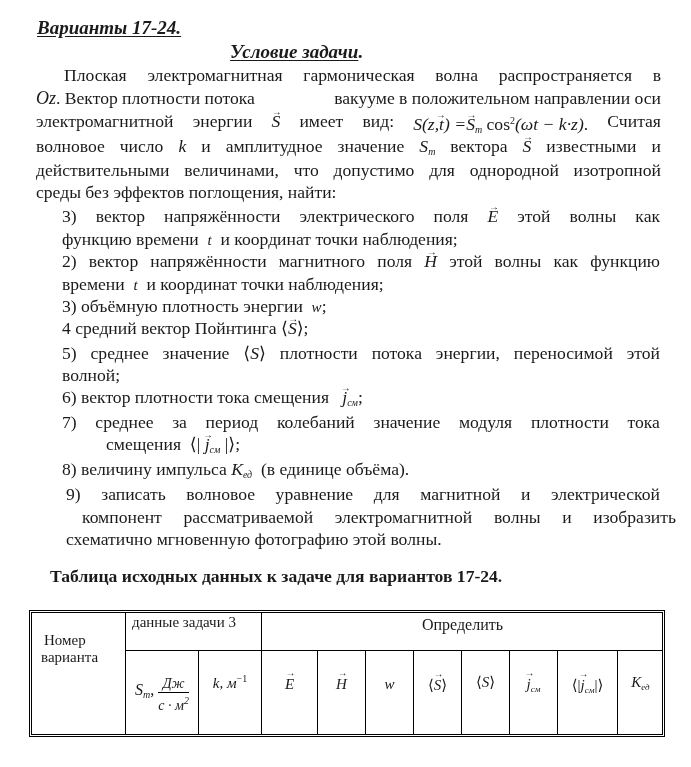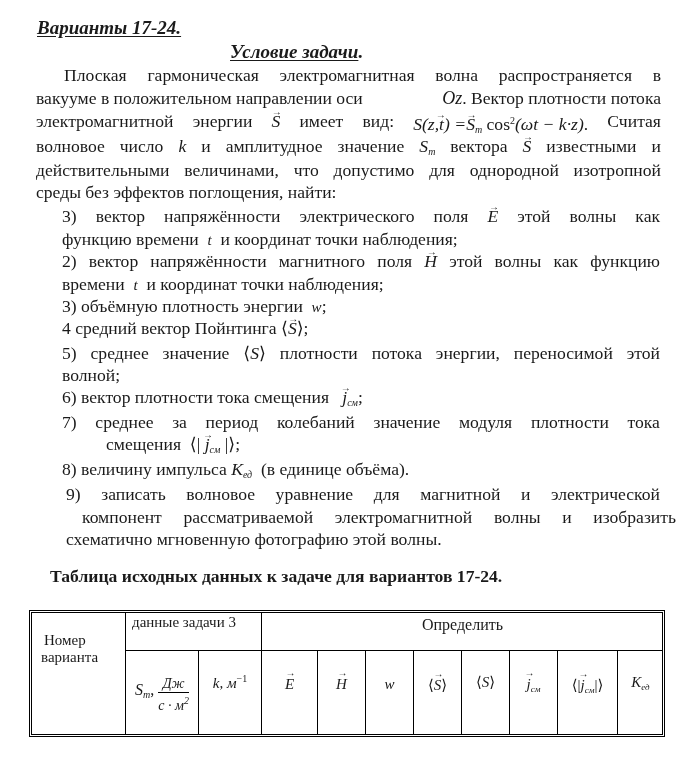--- a/index.html
+++ b/index.html
@@ -46,31 +46,31 @@
 </style>
 </head>
 <body>
 
 <div class="abs h1">Варианты 17-24.</div>
 <div class="abs h2"><span class="u">Условие задачи</span><span>.</span></div>
 
 <div class="para line" style="top:64px; left:64px; width:597px;">
   <div class="just" id="intro-l1">
       <span>Плоская</span>
+      <span>электромагнитная</span>
       <span>гармоническая</span>
-      <span>электромагнитная</span>
       <span>волна</span>
       <span>распространяется</span>
       <span>в</span>
     </div>
 </div>
 <div class="para line" style="top:87px;">
   <div class="just">
+    <span><span class="m" style="font-size:18px;">Oz</span><span>. Вектор плотности потока</span></span>
     <span>вакууме в положительном направлении оси</span>
-    <span><span class="m" style="font-size:18px;">Oz</span><span>. Вектор плотности потока</span></span>
   </div>
 </div>
 <div class="para line" style="top:110px;">
   <div class="just">
     <span>электромагнитной</span>
     <span>энергии</span>
     <span class="m vec">S</span>
     <span>имеет</span>
     <span>вид:</span>
     <span><span class="m vec">S(z,t) = </span><span class="m vec">S</span><sub class="s">m</sub> <span>cos</span><sup class="s">2</sup><span class="m">(ωt − k·z)</span><span>.</span></span>

